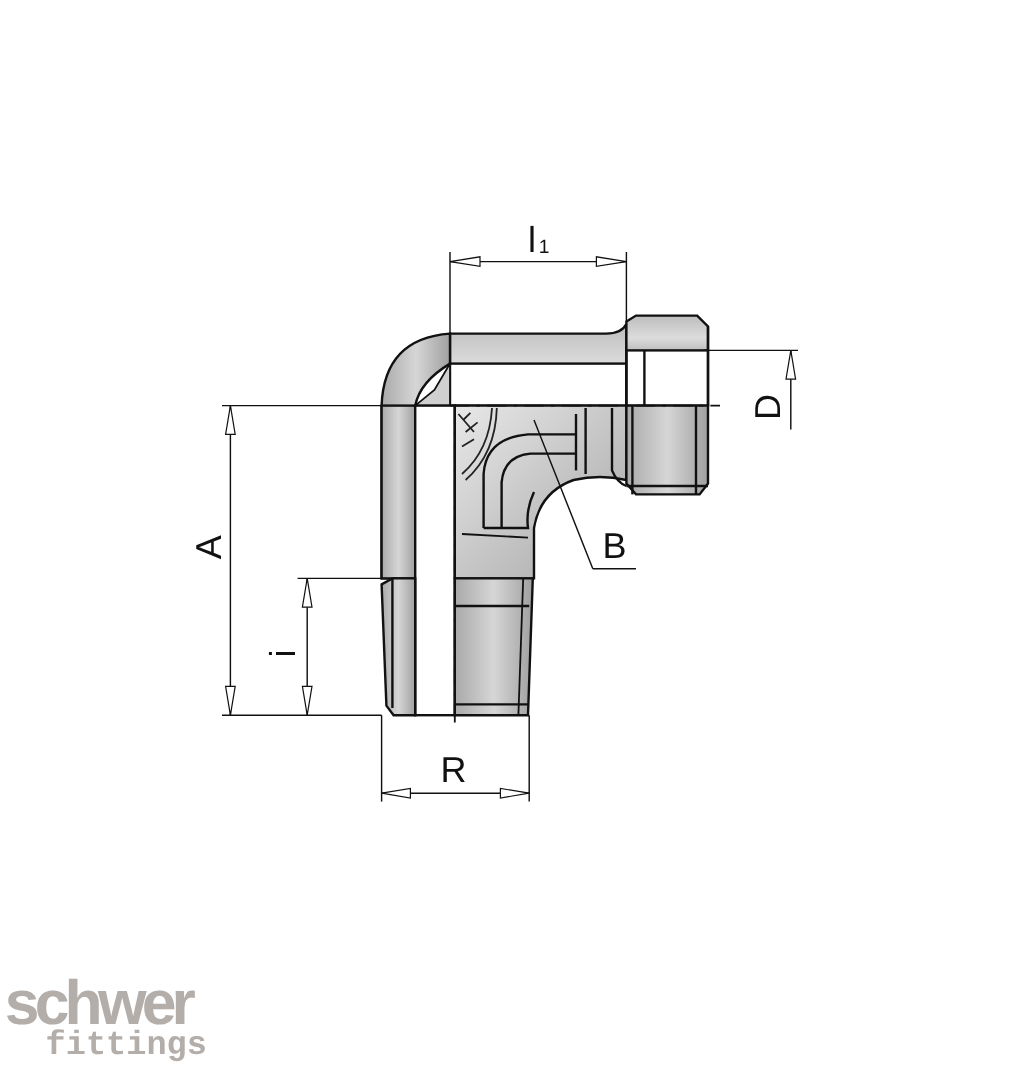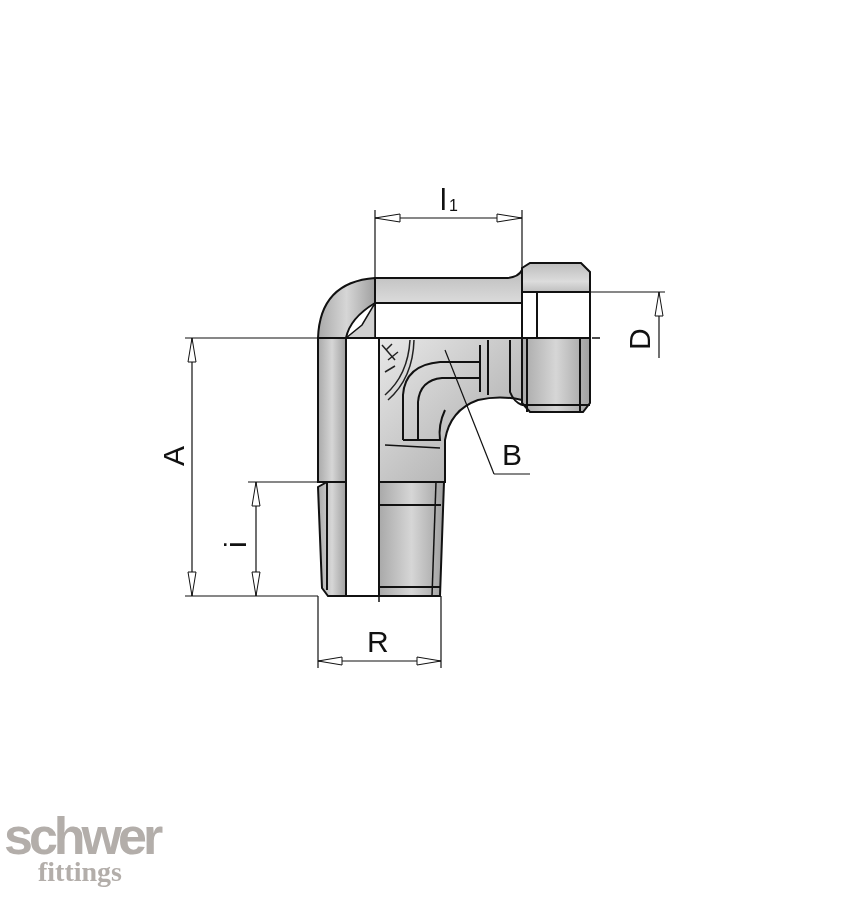--- a/index.html
+++ b/index.html
@@ -2,21 +2,21 @@
 <html><head>
 <meta charset="utf-8">
 <style>
   html, body { margin: 0; padding: 0; background: #ffffff; }
   body { width: 850px; height: 907px; position: relative; overflow: hidden; font-family: "Liberation Sans", sans-serif; }
   #drawing { position: absolute; left: 0; top: 0; width: 850px; height: 907px; }
   .dim-label { font-family: "Liberation Sans", sans-serif; font-size: 30px; fill: #111; }
   .dim-sub { font-family: "Liberation Sans", sans-serif; font-size: 16px; fill: #111; }
   .logo { position: absolute; left: 4px; top: 810px; color: #b3aeaa; line-height: 1; }
   .logo-main { font-family: "Liberation Sans", sans-serif; font-weight: bold; font-size: 52px; letter-spacing: -4px; display: block; }
-  .logo-sub { font-family: Liberation Serif, serif; font-weight: bold; font-size: 28px; display: block; margin-left: 34px; margin-top: -4px; letter-spacing: 0px; }
+  .logo-sub { font-family: Liberation Mono, monospace; font-weight: bold; font-size: 28px; display: block; margin-left: 34px; margin-top: -4px; letter-spacing: 0px; }
 </style>
 </head>
 <body>
 
 <svg id="drawing" viewBox="0 0 850 907" xmlns="http://www.w3.org/2000/svg">
   <defs>
     <linearGradient id="gradV" x1="0" y1="0" x2="1" y2="0">
       <stop offset="0" stop-color="#a9a9a9"></stop>
       <stop offset="0.5" stop-color="#d6d6d6"></stop>
       <stop offset="1" stop-color="#a0a0a0"></stop>

